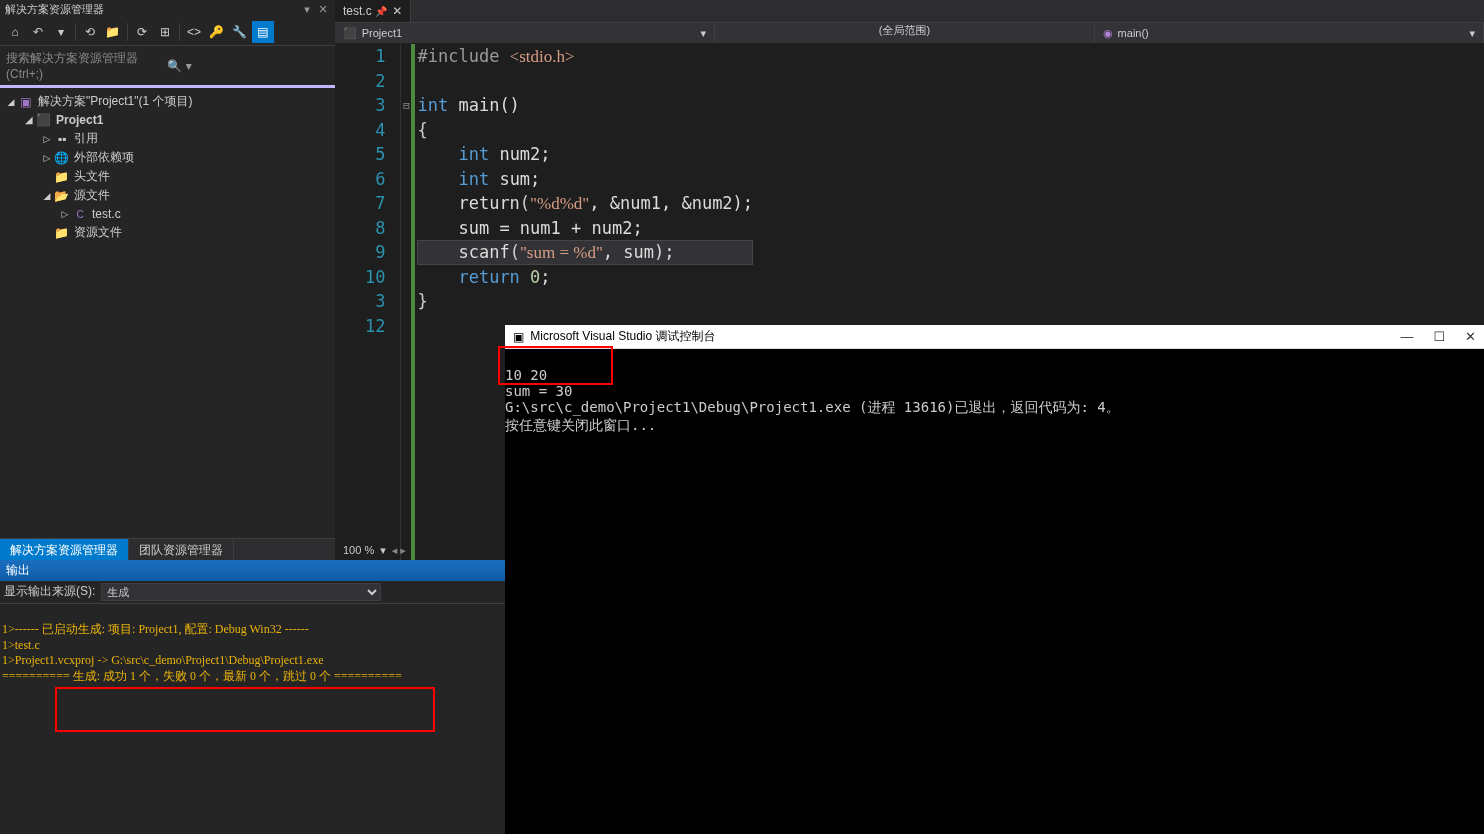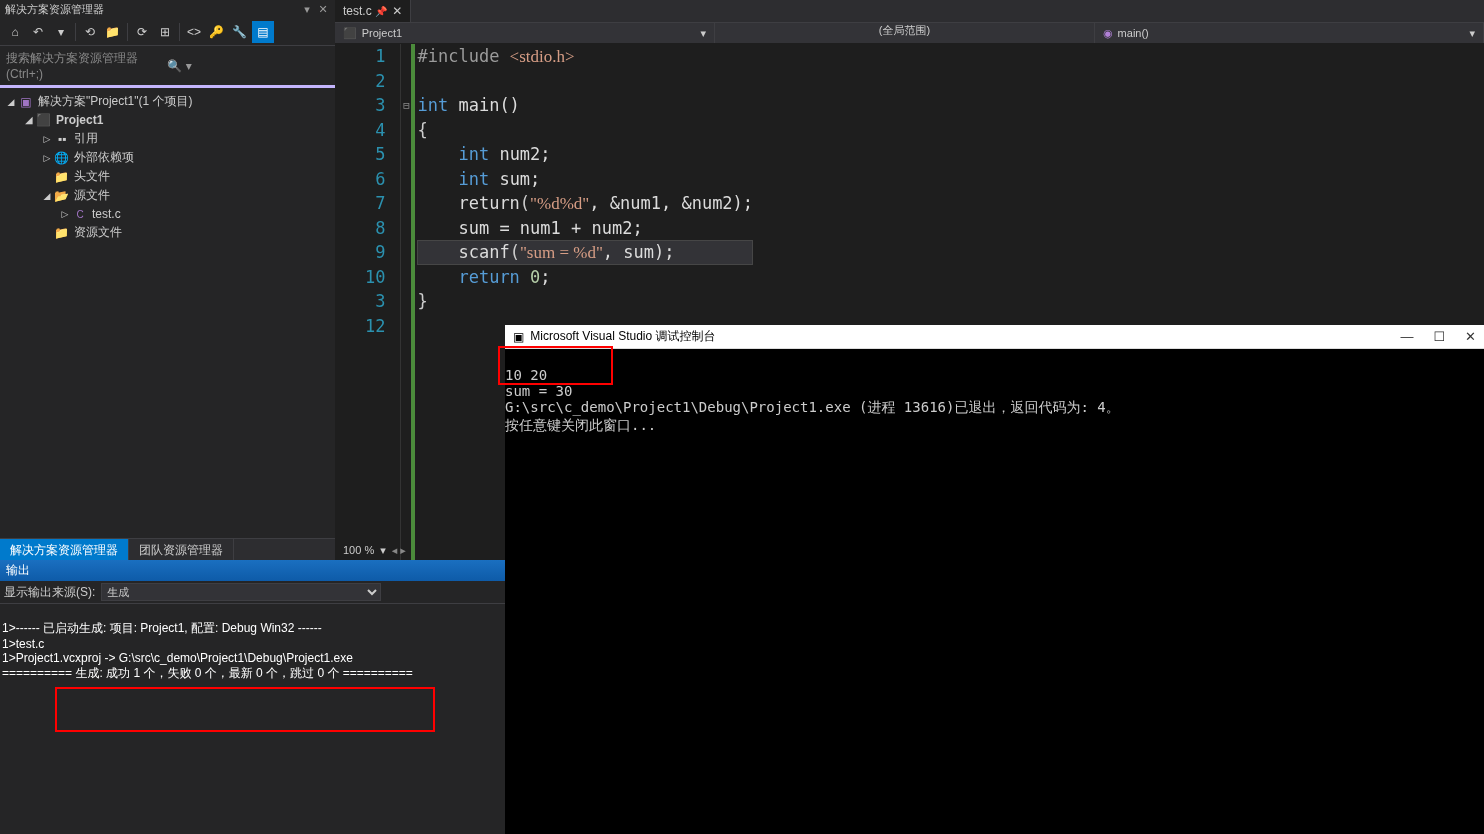--- a/index.html
+++ b/index.html
@@ -205,40 +205,39 @@
       flex-direction: column;
     }
     .output-header {
       background: linear-gradient(#1a6fc0,#0e5ba8);
       color: #fff;
       padding: 2px 6px;
       font-size: 12px;
     }
     .output-toolbar {
       display: flex;
-      align-items: center;
       padding: 2px 4px;
       gap: 6px;
       border-bottom: 1px solid #3e3e42;
     }
     .output-toolbar select {
       background: #333337;
       color: #ccc;
       border: 1px solid #3e3e42;
       font-size: 11px;
       width: 280px;
       padding: 1px;
     }
     .output-text {
       flex: 1;
-      font-family: Liberation Sans, sans-serif;
+      font-family: Liberation Serif, serif;
       font-size: 12px;
       padding: 2px;
       white-space: pre;
-      color: #ffffff;
+      color: #eab308;
       position: relative;
     }
     .red-box1 {
       position: absolute;
       border: 2px solid #ff0000;
       left: 55px; top: 83px;
       width: 380px; height: 45px;
     }
     
     .console-window {

